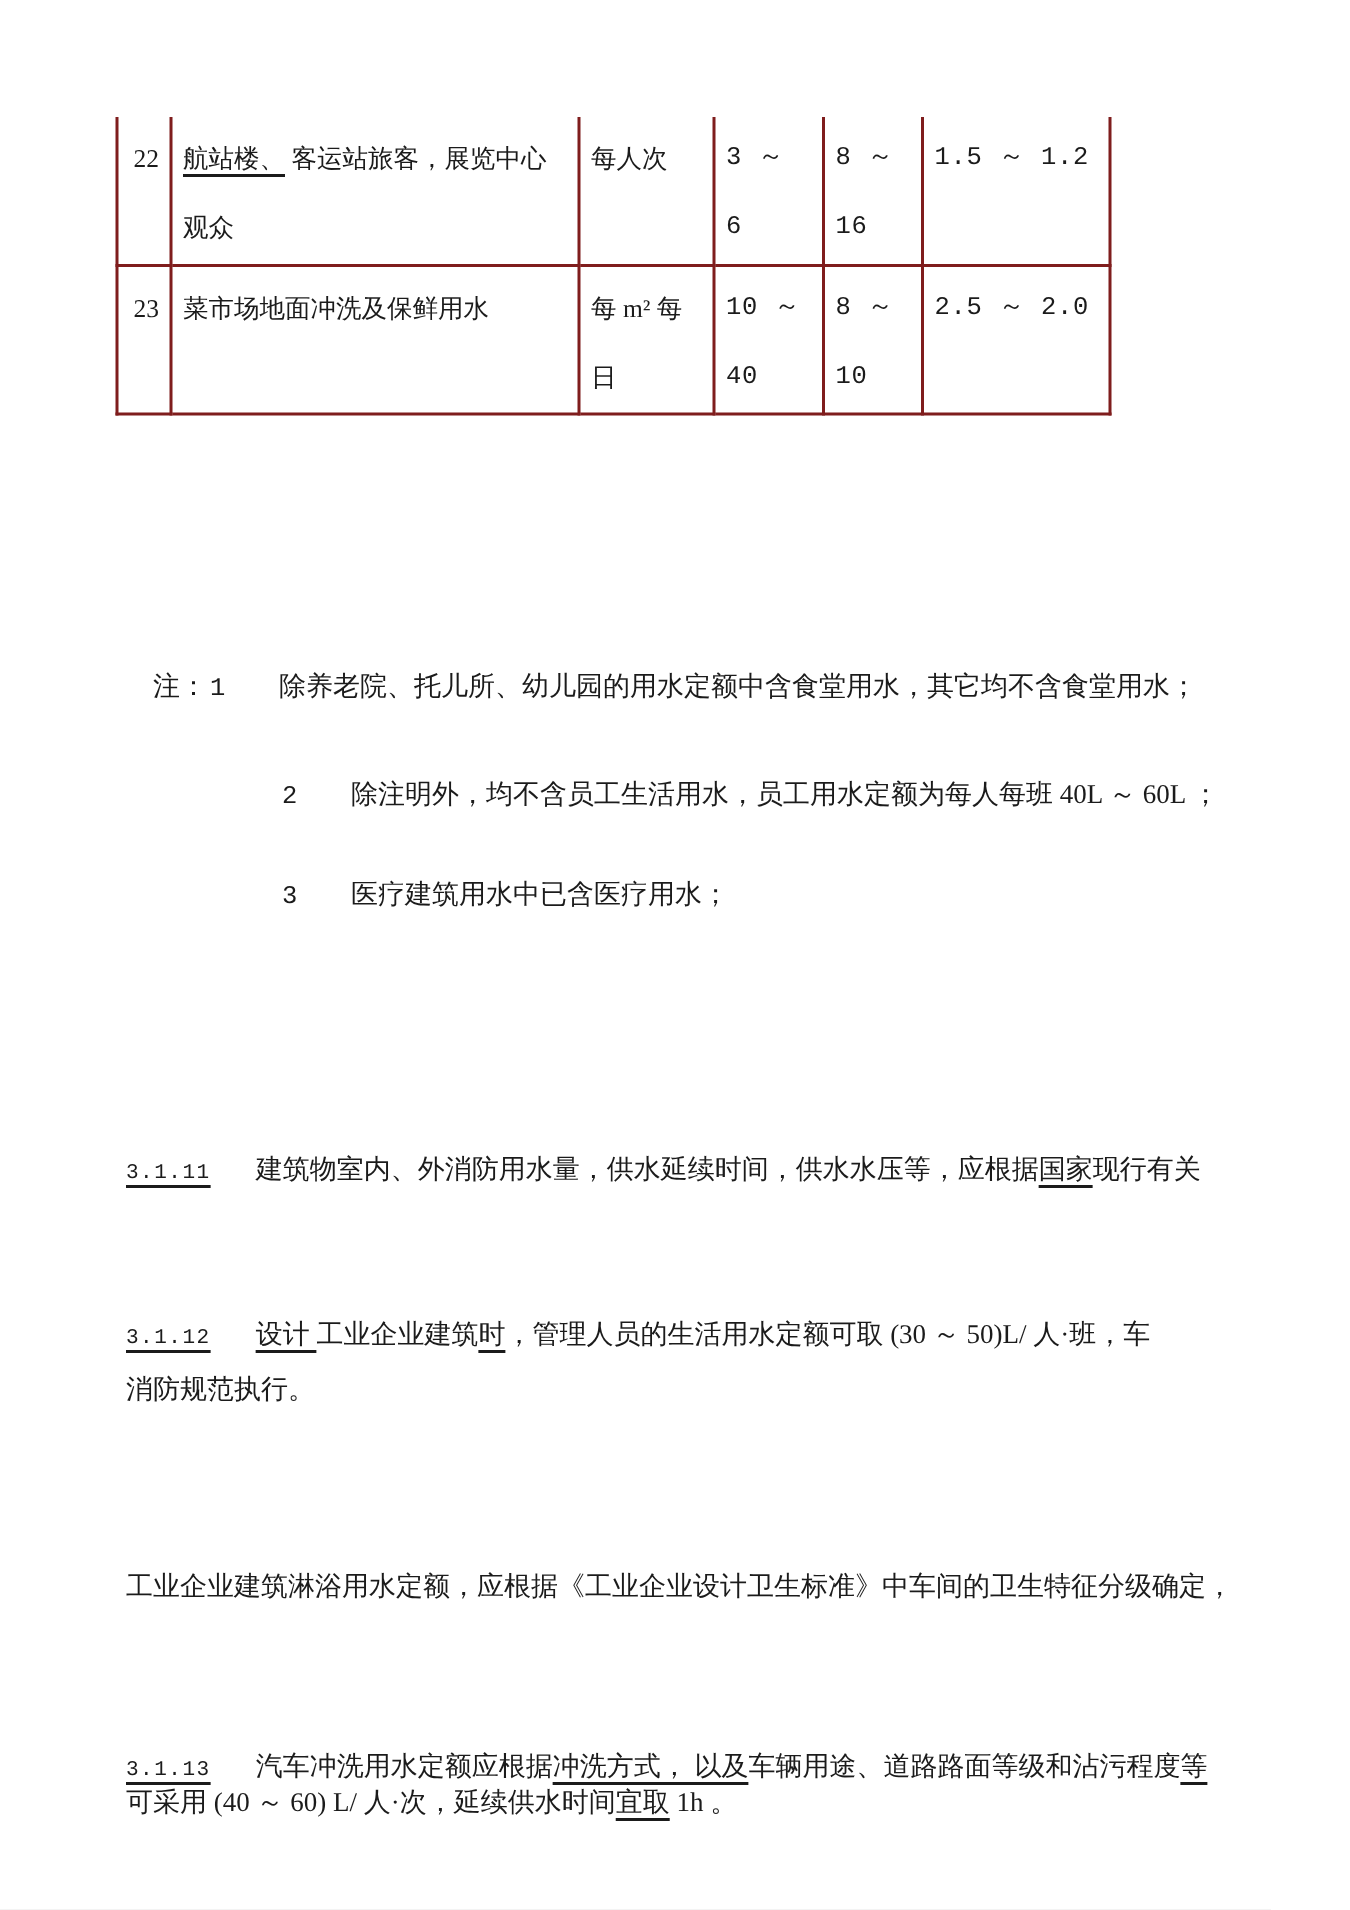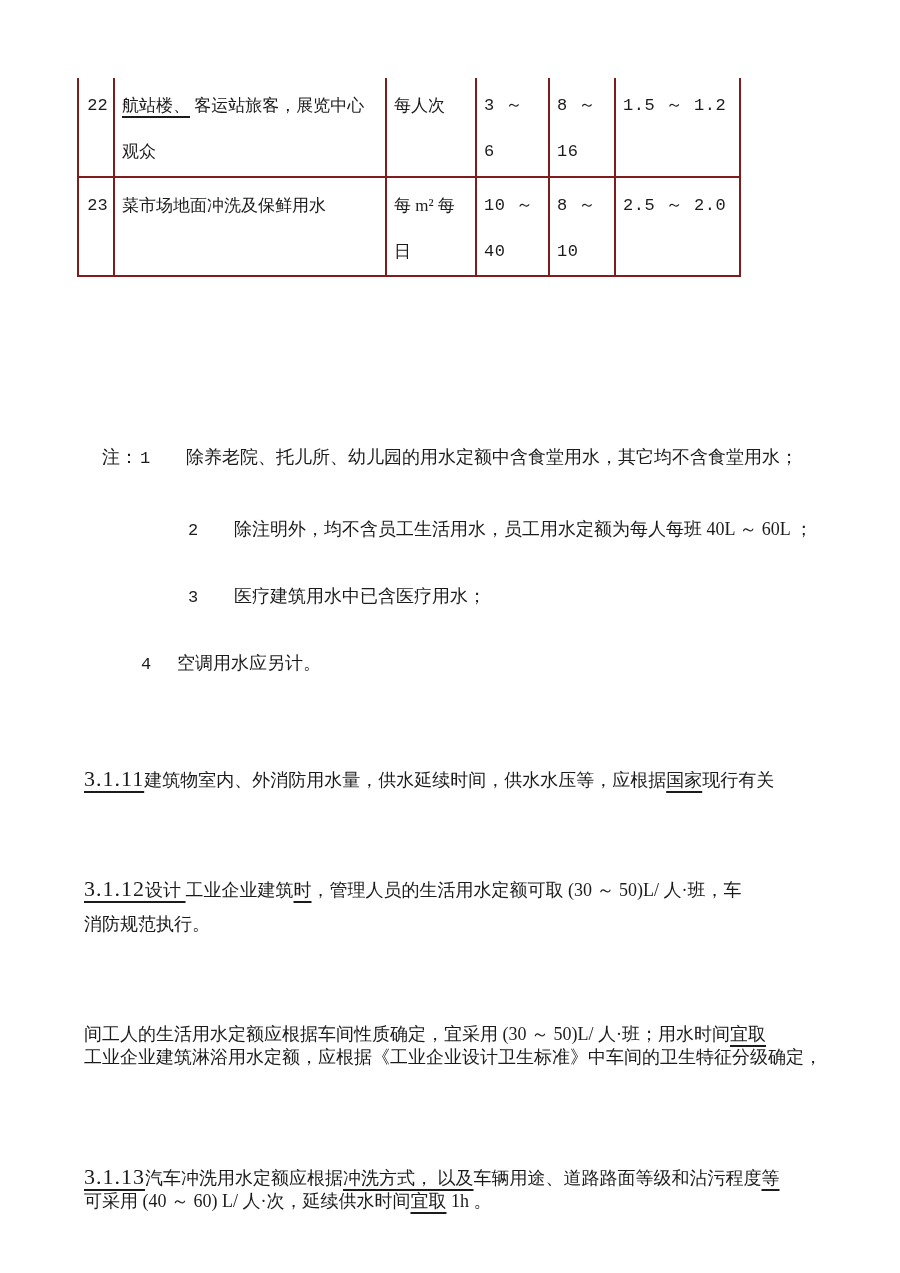--- a/index.html
+++ b/index.html
@@ -25,43 +25,44 @@
     font-size:17px;
     line-height:46px;
     padding:5px 4px 0 7px;
     white-space:pre-wrap;
     overflow:hidden;
   }
   table.quota tr{height:99px;}
   table.quota tr:first-child td{border-top:none;}
   td.c-serial{
     text-align:center;vertical-align:middle;
-    font-family:Liberation Mono, monospace;
+    font-family:Liberation Serif, serif;
     font-size:16px;padding:0 2px;
   }
   td.c-val{
     font-family:Liberation Mono, monospace;
     font-size:16px;letter-spacing:0.5px;padding-left:8px;
   }
 
   
   .para{
     position:absolute;
     white-space:pre;
     font-size:18px;
     line-height:48px;
   }
   .u{
     text-decoration:underline;
     text-decoration-thickness:1.6px;
     text-underline-offset:5px;
   }
   .secnum{
-    font-family:Liberation Serif, serif;
-    font-size:22px;letter-spacing:1px;
+    font-family:Liberation Mono, monospace;
+    font-size:14px;letter-spacing:1px;
+    margin-right:30px;
   }
   .n-label{display:inline-block;width:38px;}
   .n-num{
     display:inline-block;width:46px;
     font-family:"Liberation Mono","DejaVu Sans Mono",monospace;
     font-size:17px;
   }
   .n-num.narrow{width:36px;}
 </style>
 </head>
@@ -105,32 +106,28 @@
 
   <div class="para" style="left:84px;top:385px">
     <span class="n-label">注：</span><span class="n-num">1</span><span>除养老院、托儿所、幼儿园的用水定额中含食堂用水，其它均不含食堂用水；</span>
   </div>
   <div class="para" style="left:170px;top:457px">
     <span class="n-num">2</span><span>除注明外，均不含员工生活用水，员工用水定额为每人每班 40L ～ 60L ；</span>
   </div>
   <div class="para" style="left:170px;top:524px">
     <span class="n-num">3</span><span>医疗建筑用水中已含医疗用水；</span>
   </div>
-  <div class="para" style="left:123px;top:591px">
-    <span class="n-num narrow">4</span><span>空调用水应另计。</span>
-  </div>
 
   <div class="para" style="left:84px;top:659px">
     <div><span class="u secnum">3.1.11</span><span>建筑物室内、外消防用水量，供水延续时间，供水水压等，应根据</span><span class="u">国家</span><span>现行有关</span></div>
     <div><span>消防规范执行。</span></div>
   </div>
 
   <div class="para" style="left:84px;top:769px">
     <div><span class="u secnum">3.1.12</span><span class="u">设计 </span><span>工业企业建筑</span><span class="u">时</span><span>，管理人员的生活用水定额可取 (30 ～ 50)L/ 人·班，车</span></div>
-    <div><span>间工人的生活用水定额应根据车间性质确定，宜采用 (30 ～ 50)L/ 人·班；用水时间</span><span class="u">宜取</span></div>
   </div>
 
   <div class="para" style="left:84px;top:937px">
     <div><span>工业企业建筑淋浴用水定额，应根据《工业企业设计卫生标准》中车间的卫生特征分级确定，</span></div>
     <div><span>可采用 (40 ～ 60) L/ 人·次，延续供水时间</span><span class="u">宜取</span><span> 1h 。</span></div>
   </div>
 
   <div class="para" style="left:84px;top:1057px">
     <div><span class="u secnum">3.1.13</span><span>汽车冲洗用水定额应根据</span><span class="u">冲洗方式， 以及</span><span>车辆用途、道路路面等级和沾污程度</span><span class="u">等</span></div>
     

